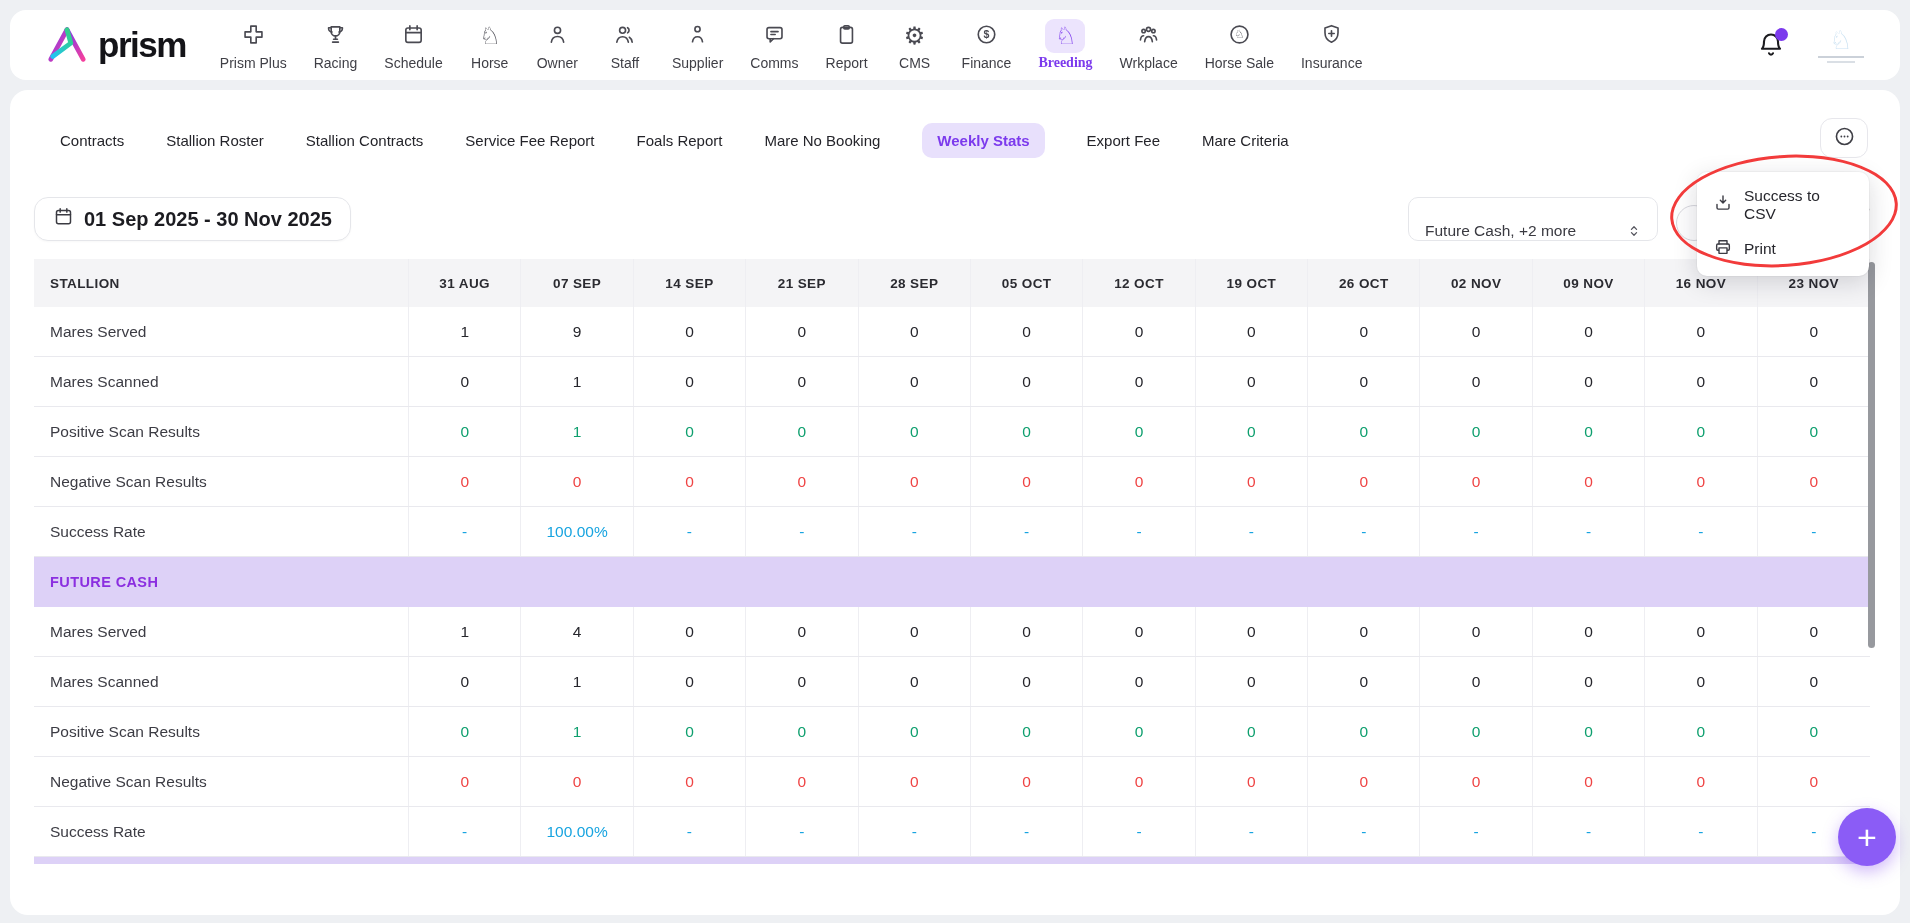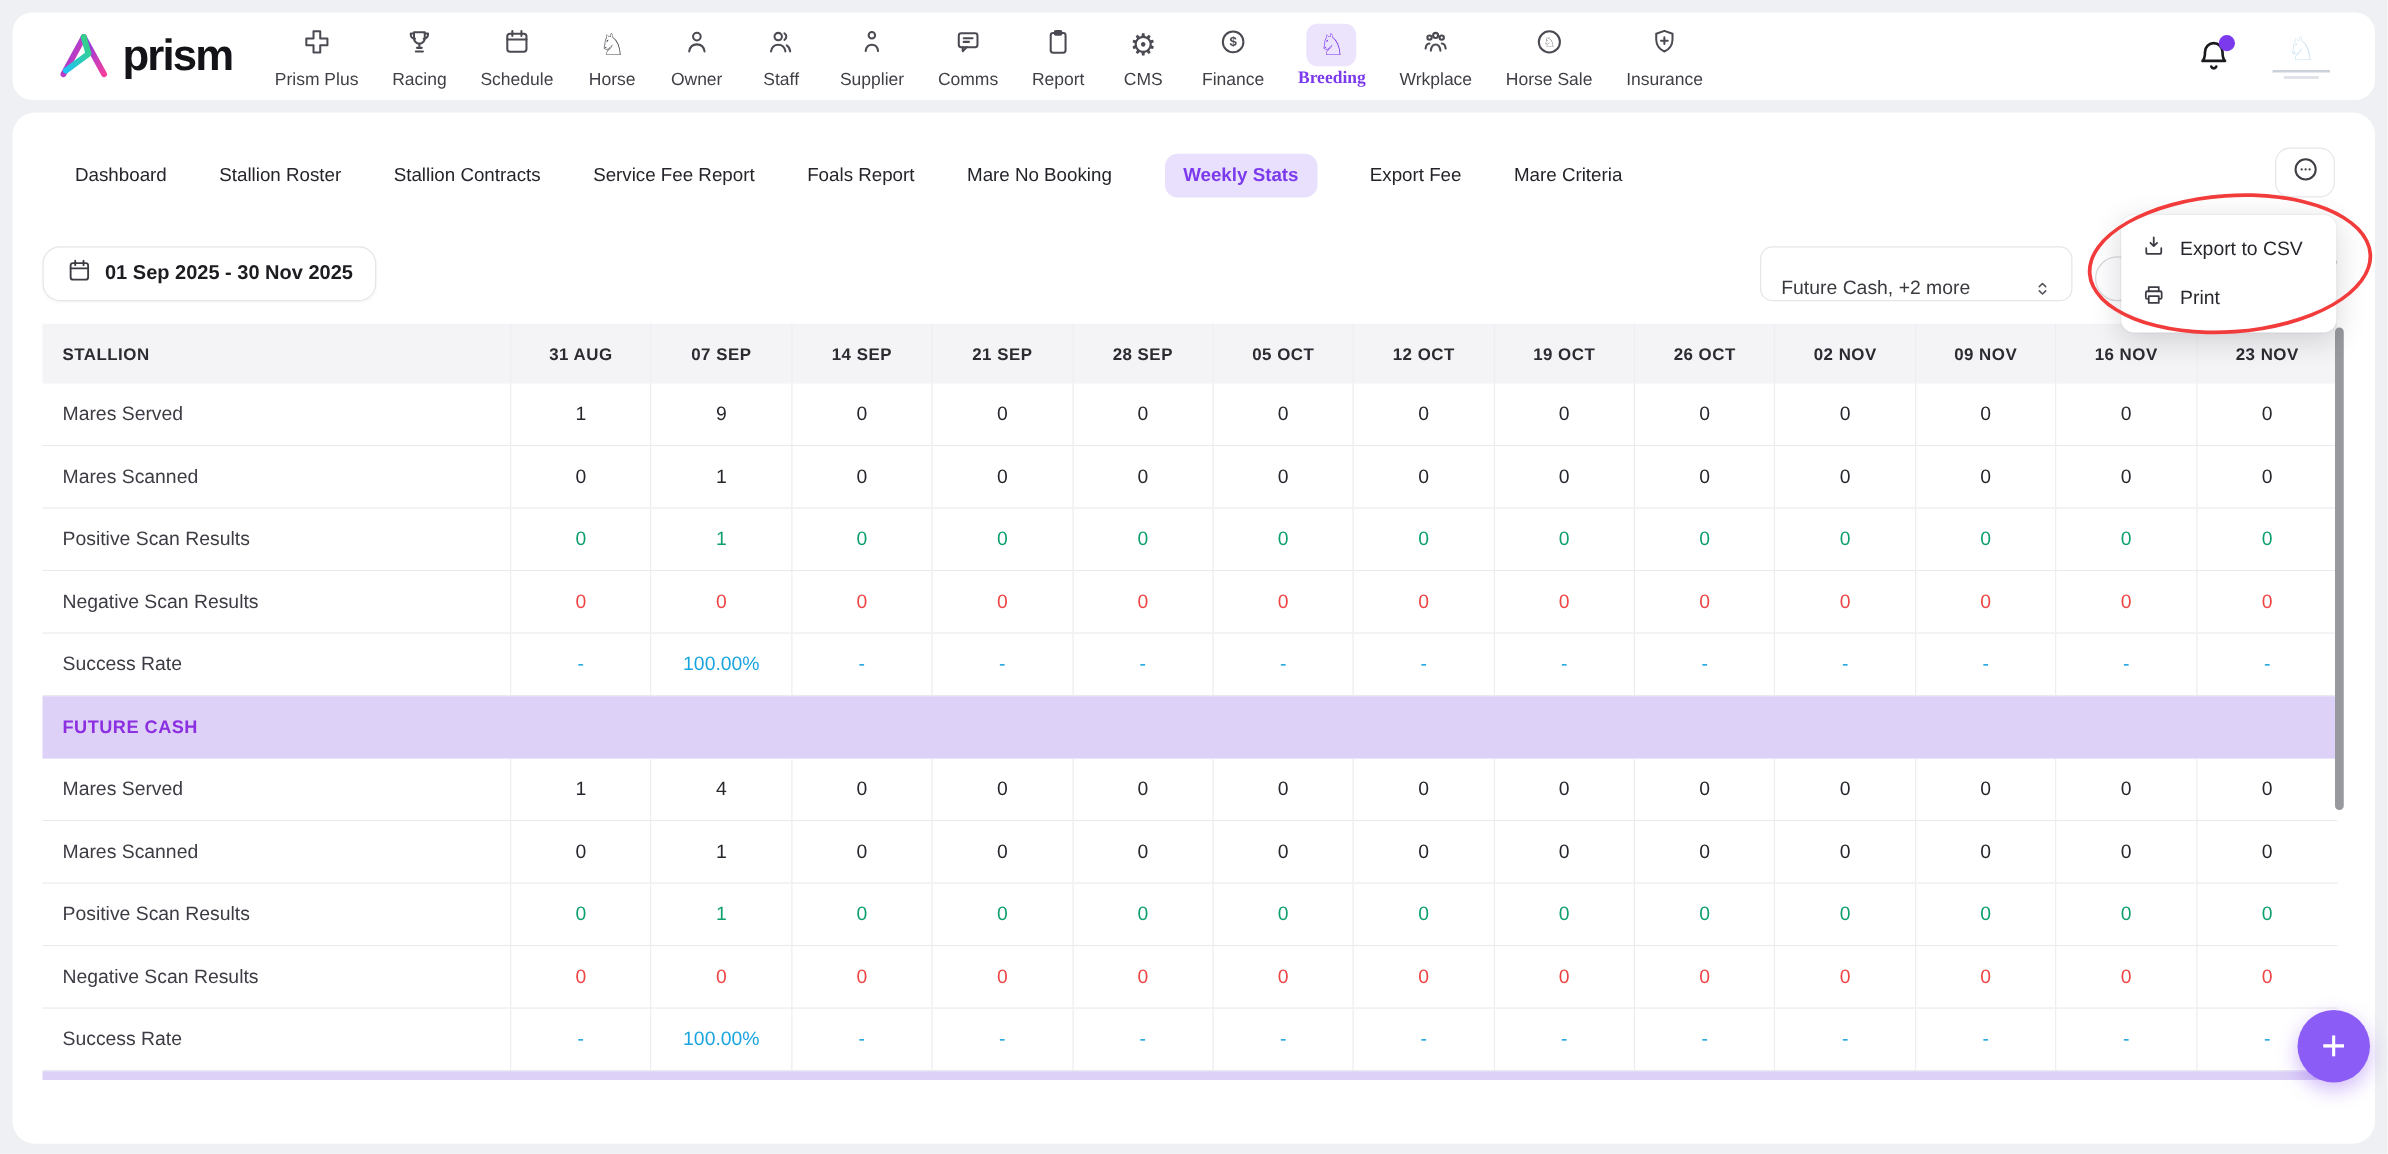--- a/index.html
+++ b/index.html
@@ -41,21 +41,21 @@
   .tab.active { background:#e8e0fc; color:#7c3aed; font-weight:600; padding:9px 15px; border-radius:10px; }
   .more-btn { position:absolute; right:32px; top:28px; width:48px; height:40px; border:1px solid #e7e7ec;
               border-radius:12px; display:flex; align-items:center; justify-content:center; color:#3f3f46;
               background:#fff; cursor:pointer; }
   .more-btn svg { width:23px; height:23px; }
   .f { fill:currentColor; stroke:none; }
 
   
   .date-btn { position:absolute; left:24px; top:107px; height:44px; display:flex; align-items:center; gap:10px;
               background:#fff; border:1px solid #e5e6ea; border-radius:14px; padding:0 18px;
-              font-size:16px; font-weight:600; color:#1c1c21; cursor:pointer;
+              font-size:20px; font-weight:600; color:#1c1c21; cursor:pointer;
               box-shadow:0 1px 2px rgba(0,0,0,.03); }
   .date-btn svg { width:21px; height:21px; color:#3b3b42; }
   .view-select { position:absolute; left:1398px; top:107px; width:250px; height:44px; display:flex; align-items:flex-end;
                  background:#fff; border:1px solid #e5e6ea; border-radius:10px; padding:0 14px 0 16px;
                  font-size:15.5px; color:#3a3a41; cursor:pointer; }
   .view-select .chev { margin-left:auto; width:18px; height:18px; color:#55555e; }
   .hidden-circle { position:absolute; left:1666px; top:115px; width:36px; height:36px; border-radius:50%;
                    border:1.5px solid #d7d7dd; background:#fdfdfe; }
   .obscured-text { position:absolute; left:1850px; top:109px; font-size:18px; color:#52525b; }
 
@@ -268,21 +268,21 @@
         <span class="horse">♘</span>
         <span class="bar1"></span>
         <span class="bar2"></span>
       </div>
     </div>
   </header>
 
   <section class="main-card">
 
     <div class="tabrow" id="tabrow">
-        <div class="tab">Dashboard</div>
+        <div class="tab">Contracts</div>
         <div class="tab">Stallion Roster</div>
         <div class="tab">Stallion Contracts</div>
         <div class="tab">Service Fee Report</div>
         <div class="tab">Foals Report</div>
         <div class="tab">Mare No Booking</div>
         <div class="tab active">Weekly Stats</div>
         <div class="tab">Export Fee</div>
         <div class="tab">Mare Criteria</div>
       </div>
 
@@ -313,21 +313,21 @@
 
     <div class="hidden-circle"></div>
     <span class="obscured-text">e</span>
 
     <div class="popup" id="popup">
         <div class="mi">
           <span><svg viewBox="0 0 24 24" fill="none" stroke="currentColor" stroke-width="1.7" stroke-linecap="round" stroke-linejoin="round">
               <path d="M12 3.5v8.2M8.8 8.7l3.2 3.2 3.2-3.2"></path>
               <path d="M4.8 13.8v3.9c0 .9.7 1.6 1.6 1.6h11.2c.9 0 1.6-.7 1.6-1.6v-3.9"></path>
             </svg></span>
-                  <span>Export to CSV</span>
+                  <span>Success to CSV</span>
         </div>
         <div class="mi">
           <span><svg viewBox="0 0 24 24" fill="none" stroke="currentColor" stroke-width="1.7" stroke-linecap="round" stroke-linejoin="round">
               <path d="M7.2 8.4V4.4h9.6v4"></path>
               <rect x="4.4" y="8.4" width="15.2" height="7.4" rx="1.4"></rect>
               <path d="M7.2 13h9.6v6.6H7.2z" fill="#fff"></path>
             </svg></span>
                   <span>Print</span>
         </div>
       </div>

